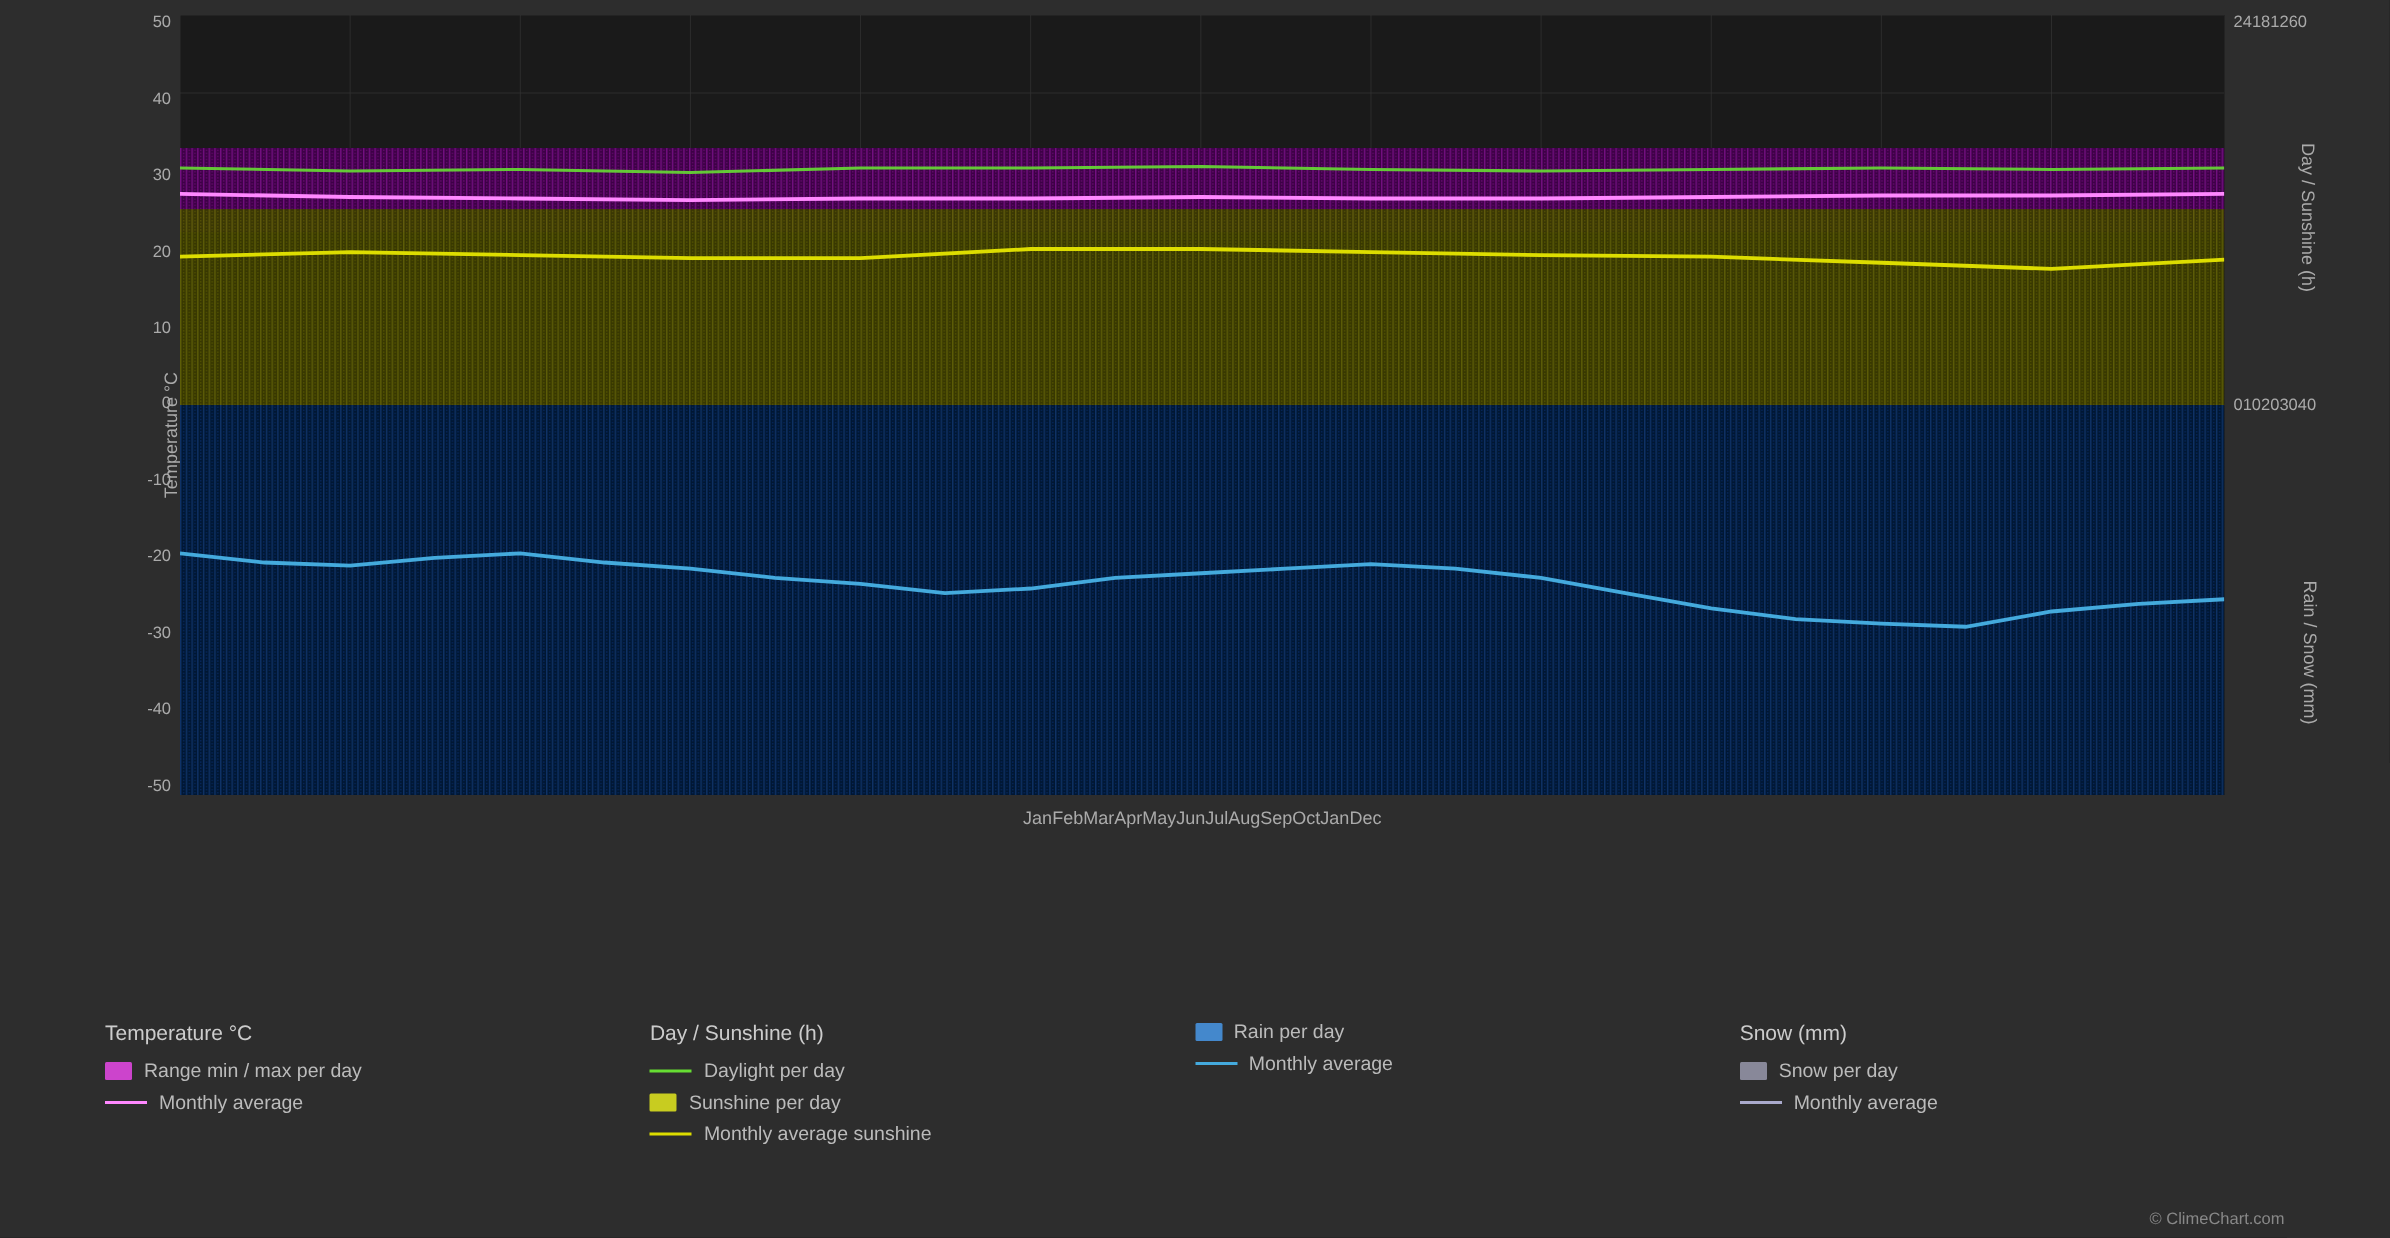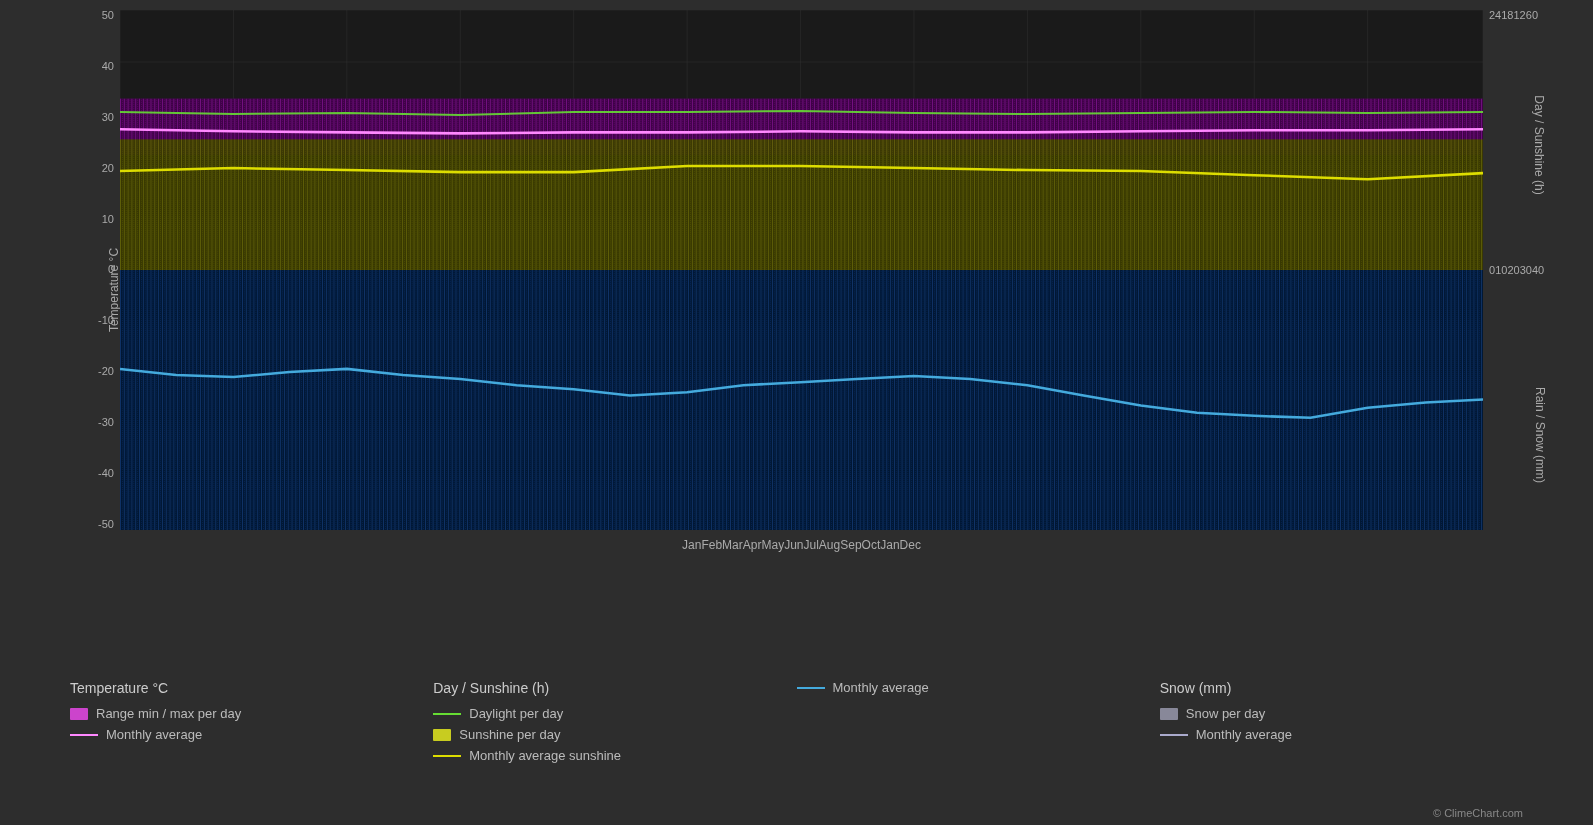--- a/index.html
+++ b/index.html
@@ -425,20 +425,24 @@
         <span>Sunshine per day</span>
       </div>
       <div class="legend-item">
         <div class="legend-line" style="background:#dddd00;"></div>
         <span>Monthly average sunshine</span>
       </div>
     </div>
 
     <div class="legend-column">
       <div class="legend-item">
+        <div class="legend-swatch" style="background:#4488cc; border-radius:1px;"></div>
+        <span>Rain per day</span>
+      </div>
+      <div class="legend-item">
         <div class="legend-line" style="background:#44aadd;"></div>
         <span>Monthly average</span>
       </div>
     </div>
 
     <div class="legend-column">
       <div class="legend-title">Snow (mm)</div>
       <div class="legend-item">
         <div class="legend-swatch" style="background:#888899; border-radius:1px;"></div>
         <span>Snow per day</span>

